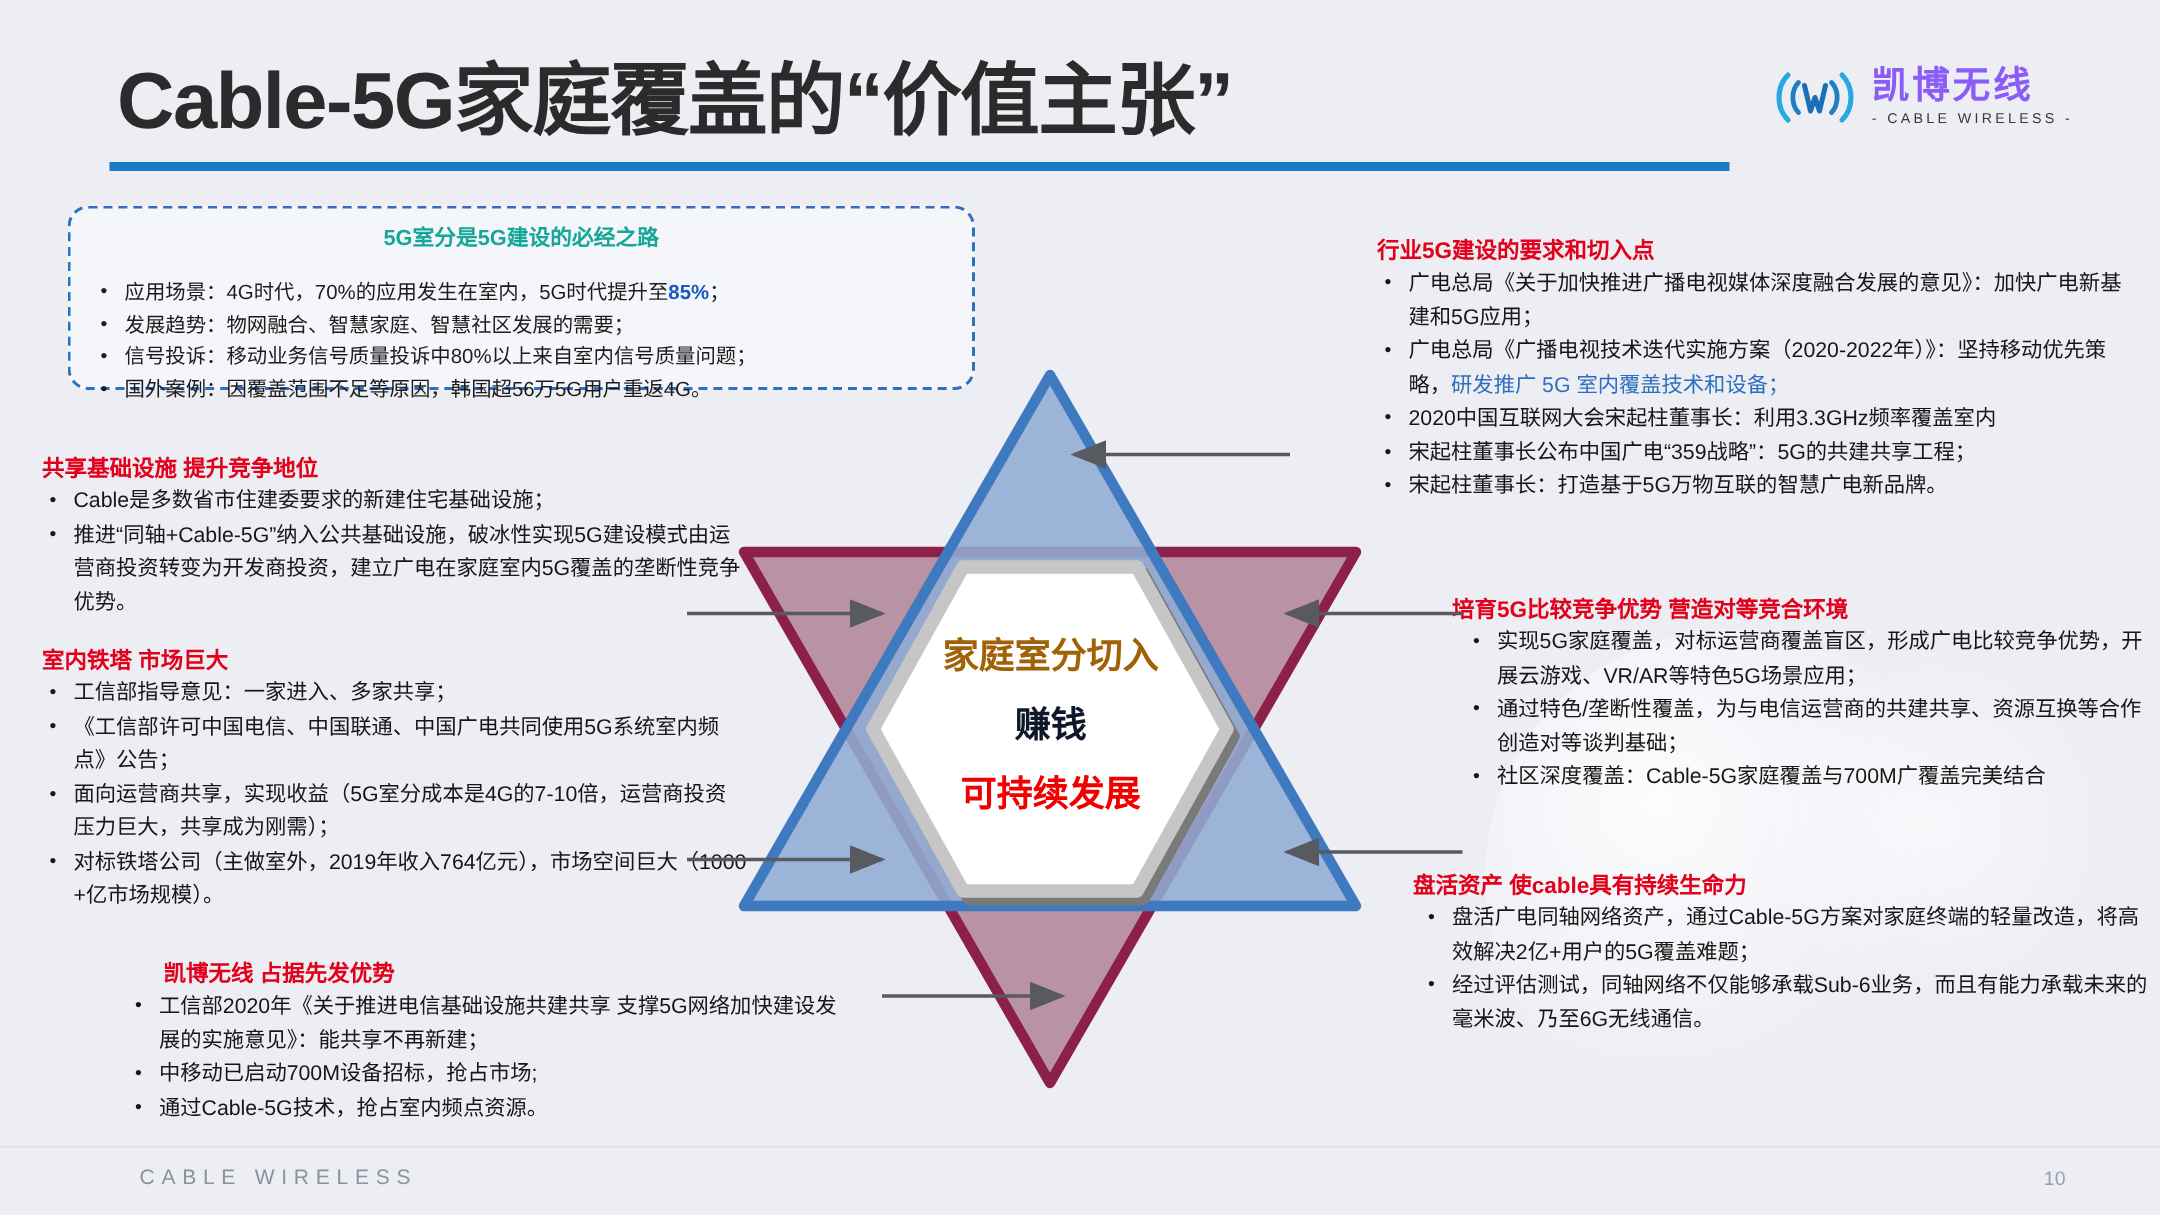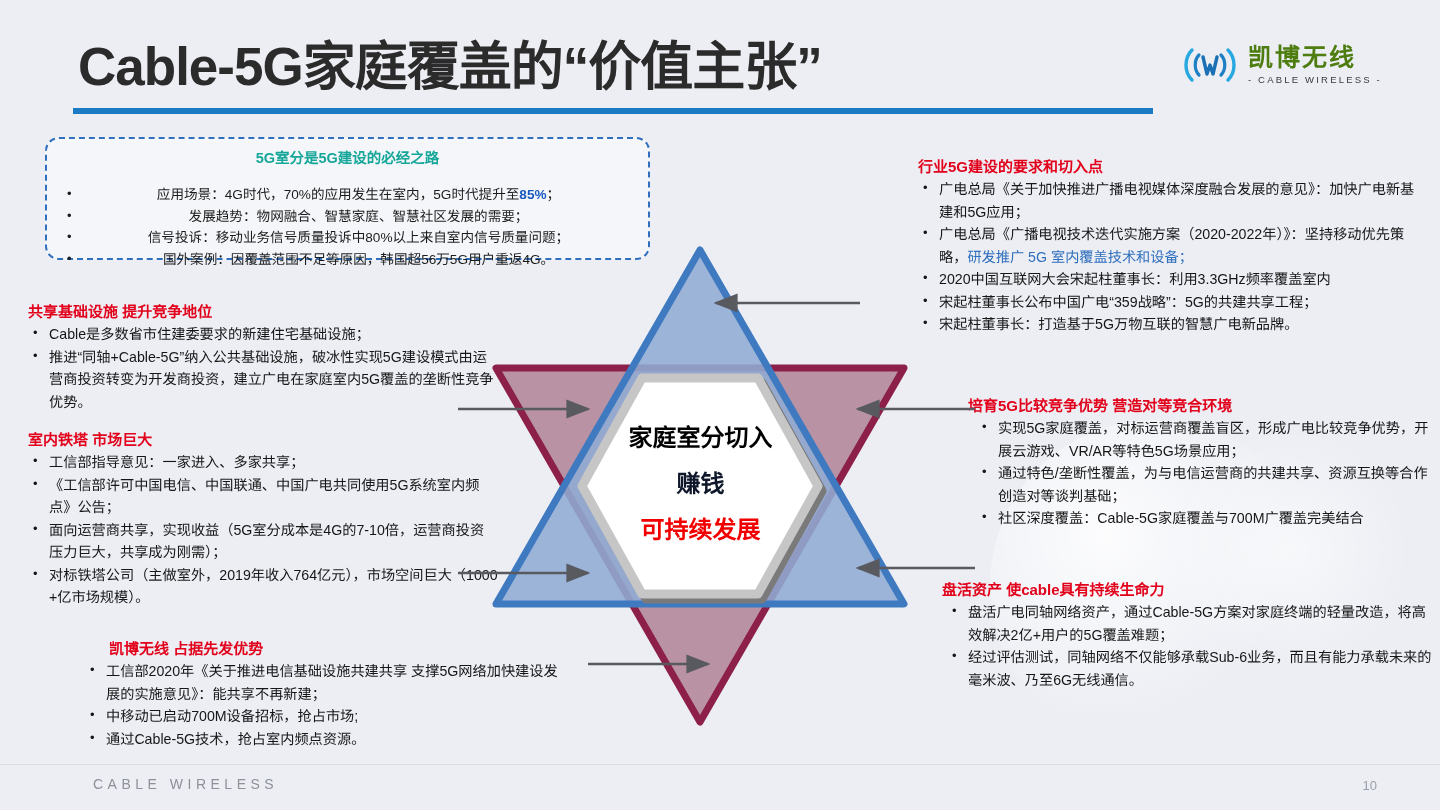--- a/index.html
+++ b/index.html
@@ -22,37 +22,37 @@
   
   .title{
     position:absolute;left:78px;top:24px;
     font-size:53px;font-weight:bold;letter-spacing:-1px;color:#2b2b2b;
     white-space:nowrap;
   }
   .title-rule{position:absolute;left:73px;top:108px;width:1080px;height:6px;background:#1a7ac4;}
   .logo{position:absolute;right:58px;top:44px;display:flex;align-items:center;gap:10px;}
   .logo-mark{width:56px;height:42px;flex:0 0 auto;}
   .logo-text{display:flex;flex-direction:column;line-height:1;}
-  .logo-cn{font-size:25px;font-weight:bold;color:#4d7c0f;letter-spacing:2px;}
+  .logo-cn{font-size:25px;font-weight:bold;color:#8b5cf6;letter-spacing:2px;}
   .logo-en{font-size:9.5px;color:#3a3a3a;letter-spacing:2.2px;margin-top:5px;}
 
   
   .callout{
     position:absolute;left:45px;top:137px;width:605px;height:123px;
     border:2px dashed #2f6fbd;border-radius:14px;
     background:rgba(255,255,255,0.45);
     box-sizing:border-box;padding:7px 14px 0 14px;
   }
   .callout-title{
     text-align:center;font-size:14.5px;font-weight:bold;color:#17a79a;margin-bottom:17px;
   }
   .callout ul{list-style:none;margin:0;padding:0;}
   .callout li{
     font-size:13.6px;color:#1c1c1c;line-height:21.5px;
-    padding-left:22px;position:relative;white-space:nowrap;text-align:center;
+    padding-left:22px;position:relative;white-space:nowrap;
   }
   .callout li:before{content:"•";position:absolute;left:6px;top:-1px;font-size:13px;color:#1c1c1c;}
   .hl{color:#1a59c0;font-weight:bold;}
 
   
   .block{position:absolute;}
   .bh{font-size:15px;font-weight:bold;color:#e2001a;margin-bottom:2px;white-space:nowrap;}
   .block ul{list-style:none;margin:0;padding:0;}
   .block li{
     font-size:14.2px;color:#161616;line-height:22.5px;
@@ -74,21 +74,21 @@
 
   
   .star{position:absolute;left:480px;top:222px;width:440px;height:530px;}
   .star svg{display:block;width:100%;height:100%;}
 
   .hexlabel{
     position:absolute;left:598px;top:425px;width:205px;
     text-align:center;line-height:1.05;
   }
   .hexlabel div{font-weight:bold;}
-  .hl1{font-size:24px;color:#000000;}
+  .hl1{font-size:24px;color:#a16207;}
   .hl2{font-size:24px;color:#0f172a;margin-top:21px;}
   .hl3{font-size:24px;color:#f20000;margin-top:21px;}
 
   
   .arrows{position:absolute;inset:0;pointer-events:none;}
 
   
   .footer-rule{position:absolute;left:0;right:0;top:764px;height:1px;background:#dadde4;}
   .footer-text{
     position:absolute;left:93px;top:776px;font-size:14px;color:#8d919c;letter-spacing:4.5px;

